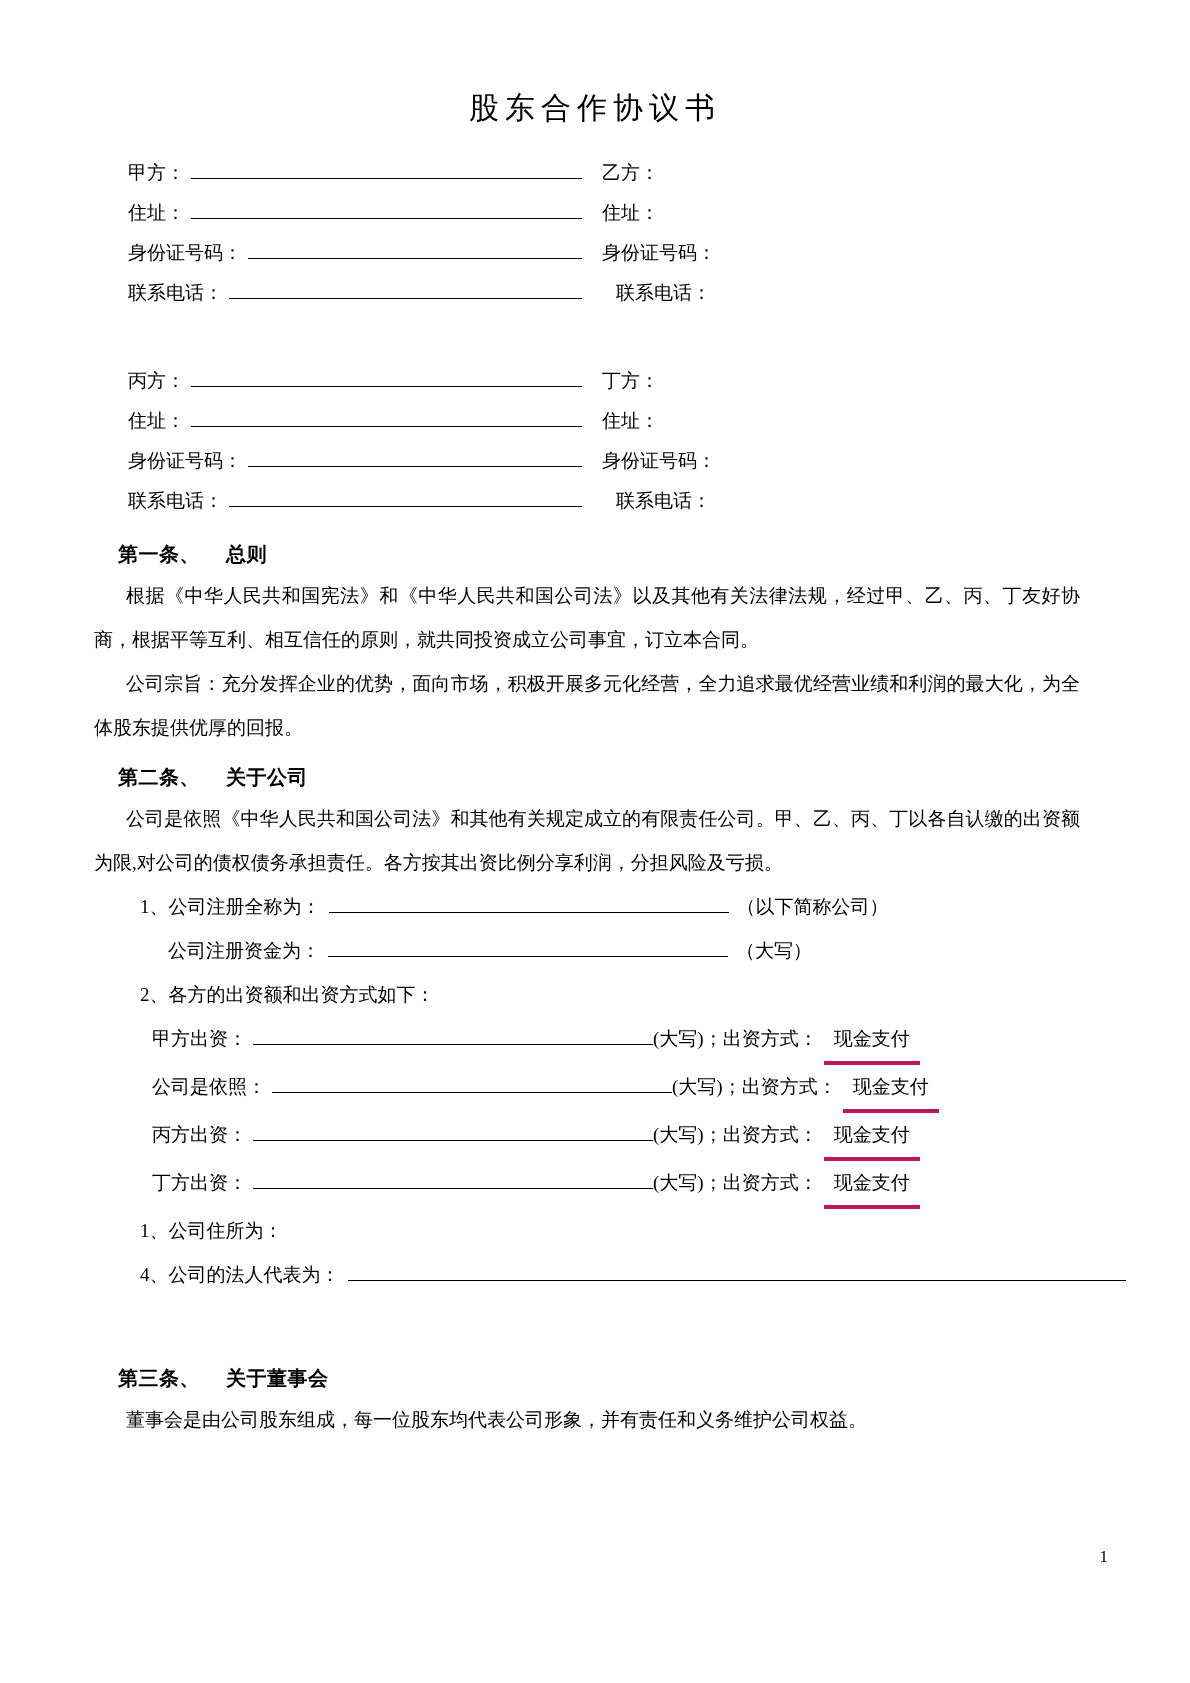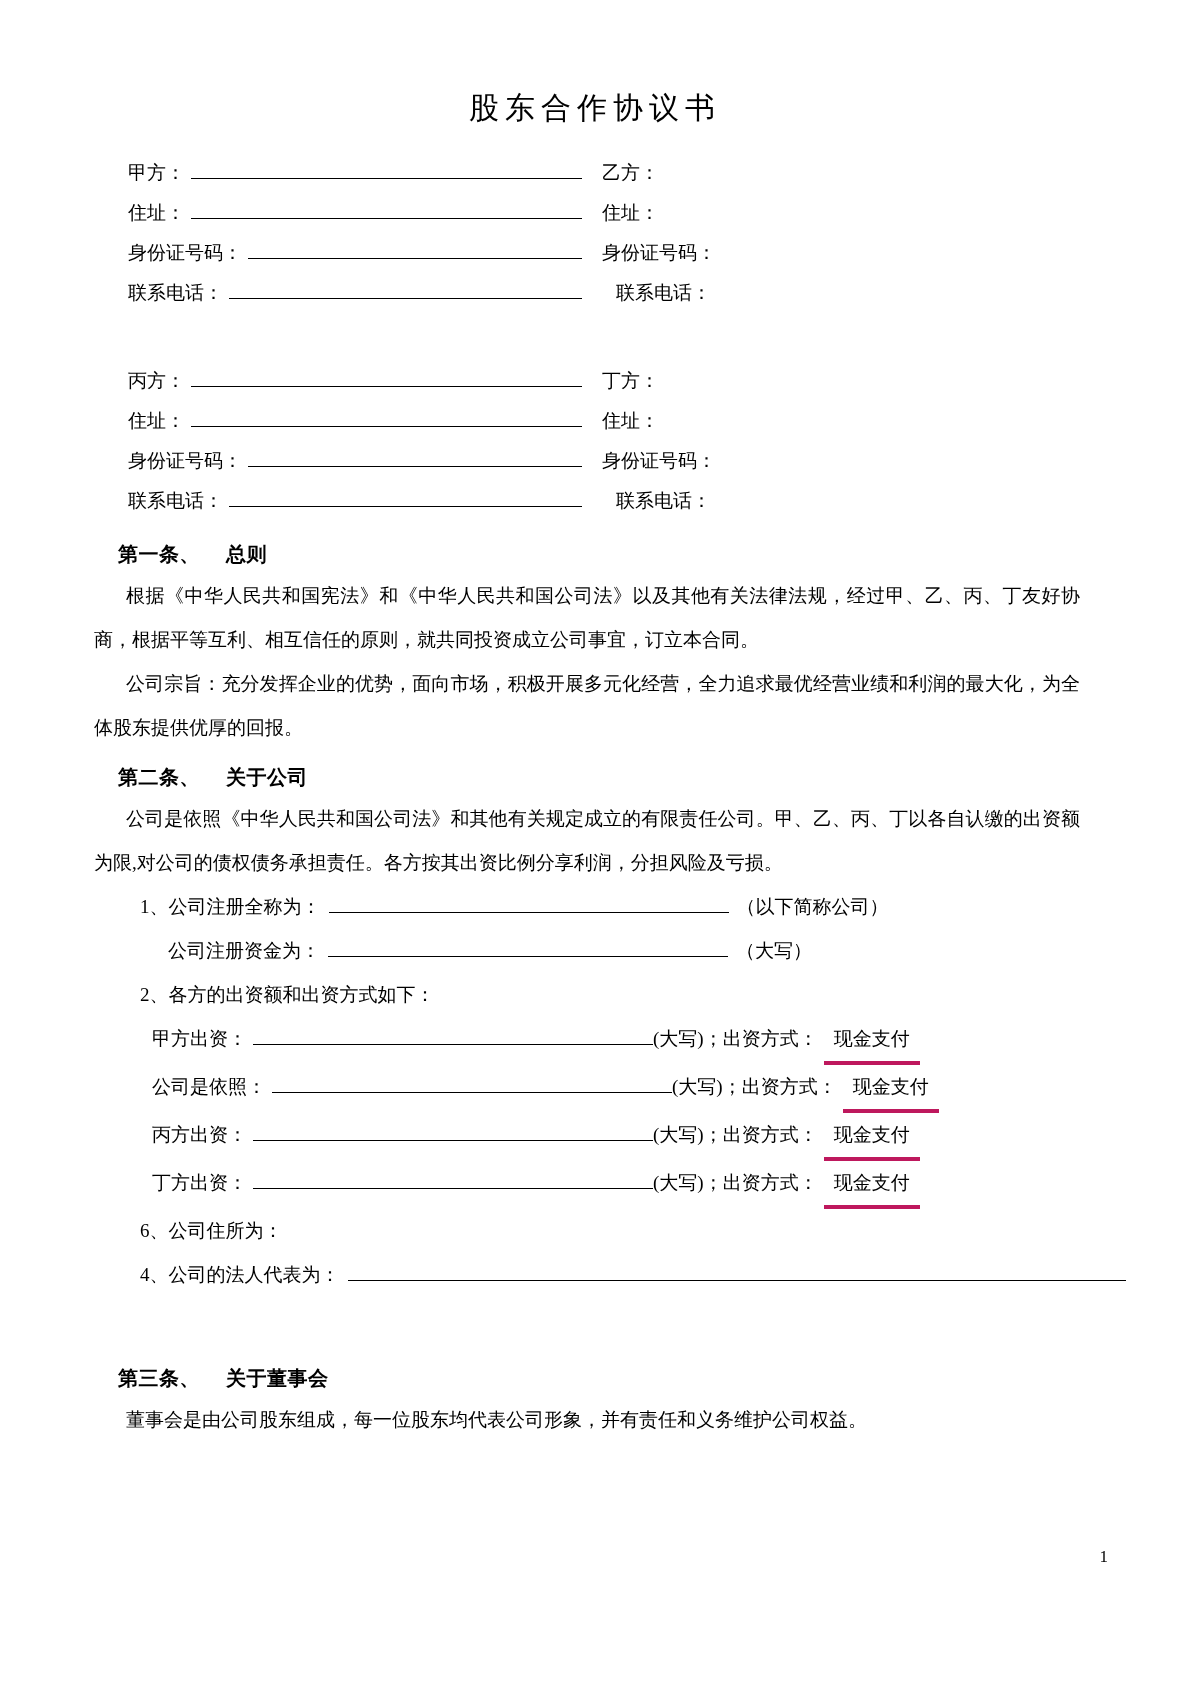--- a/index.html
+++ b/index.html
@@ -270,21 +270,21 @@
   </div>
 
   <div class="contrib">
     <span class="seg">丁方出资：</span>
     <span class="amount-fill"></span>
     <span class="seg">(大写)；出资方式：</span>
     <span class="method-fill">现金支付</span>
   </div>
 
   <div class="sub">
-    <span class="sub-label">6、公司住所为：</span>
+    <span class="sub-label">1、公司住所为：</span>
   </div>
 
   <div class="sub">
     <span class="sub-label">4、公司的法人代表为：</span>
     <span class="longline"></span>
   </div>
 
 
   <div class="spacer-lg"></div>
 

